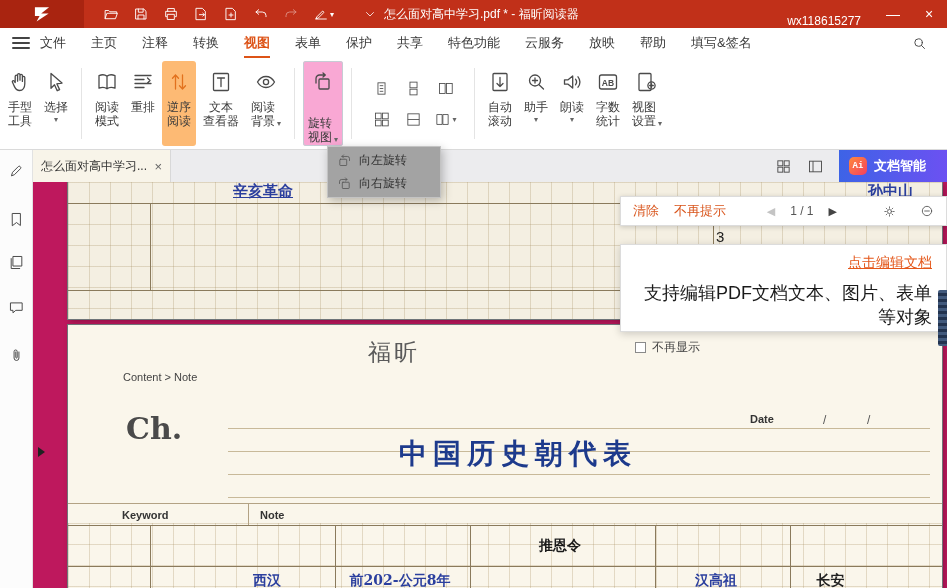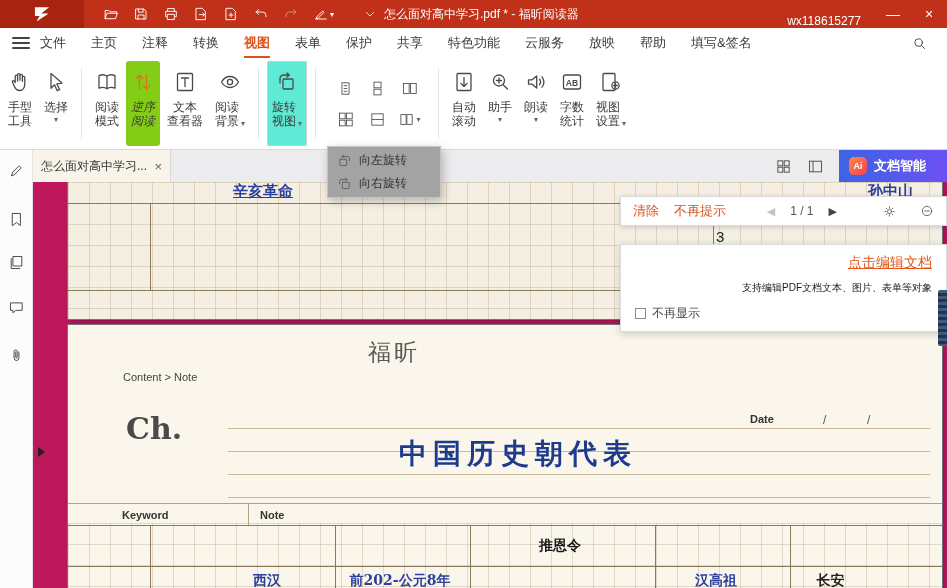--- a/index.html
+++ b/index.html
@@ -30,36 +30,36 @@
   .menu-search svg{width:15px;height:15px;stroke:#444;fill:none;stroke-width:1.5;stroke-linecap:round;}
   
   .ribbon{position:absolute;left:0;top:58px;width:947px;height:92px;background:#fff;border-bottom:1px solid #DADADA;display:flex;align-items:stretch;padding:0 2px;box-sizing:border-box;z-index:20;}
   .rb-btn{display:flex;flex-direction:column;align-items:center;justify-content:flex-start;padding:6px 5px 2px;margin:3px 1px;border-radius:3px;}
   .rb-ic{height:30px;display:flex;align-items:center;justify-content:center;}
   .rb-ic svg{width:24px;height:24px;stroke:#4a4a4a;fill:none;stroke-width:1.3;stroke-linecap:round;stroke-linejoin:round;}
   .rb-ic.orange svg{stroke:#E2711D;}
   .rb-lb{font-size:12px;line-height:14px;text-align:center;color:#3a3a3a;white-space:pre-line;margin-top:3px;}
   .rb-lb-row{display:flex;align-items:flex-end;gap:2px;}
   .rb-ar{font-size:8px;color:#666;line-height:9px;margin-top:1px;}
-  .rb-btn.hl{background:#84cc16;font-style:italic;}
-  .rb-btn.pressed{background:#5eead4;box-shadow:inset 0 0 0 1px #C6CCD4;}
+  .rb-btn.hl{background:#fdba74;}
+  .rb-btn.pressed{background:#f9a8d4;box-shadow:inset 0 0 0 1px #C6CCD4;justify-content:space-between;}
   .rb-sep{width:1px;background:#E4E4E4;margin:10px 7px;}
   .pm-grid{display:grid;grid-template-columns:repeat(3,32px);grid-auto-rows:31px;align-self:center;margin:0 6px;}
   .pm-cell{display:flex;align-items:center;justify-content:center;gap:2px;}
   .pm-cell svg{width:17px;height:17px;stroke:#4a4a4a;fill:none;stroke-width:1.2;}
   
   .ctx-menu{position:absolute;left:327px;top:146px;width:112px;background:#a3a3a3;border:1px solid #C3C3C3;box-shadow:2px 3px 9px rgba(0,0,0,.25);z-index:60;padding:2px 0;}
   .ctx-item{display:flex;align-items:center;gap:7px;height:23px;padding:0 9px;font-size:12px;color:#333;}
   .ctx-item svg{width:15px;height:15px;stroke:#555;fill:none;stroke-width:1.3;stroke-linecap:round;stroke-linejoin:round;}
   
   .tabbar{position:absolute;left:33px;top:150px;width:914px;height:32px;background:#ECECEE;display:flex;align-items:center;z-index:15;}
   .doc-tab{width:138px;height:32px;background:#F8F4E9;border-right:1px solid #D8D8D8;display:flex;align-items:center;padding:0 8px;box-sizing:border-box;gap:6px;}
   .doc-tab-label{font-size:12px;color:#333;white-space:nowrap;overflow:hidden;flex:1;}
   .doc-tab-close{font-size:13px;color:#666;}
-  .tabbar-right{margin-left:auto;display:flex;align-items:center;gap:15px;}
+  .tabbar-right{margin-left:auto;display:flex;align-items:center;gap:15px;font-family:Liberation Mono, monospace;}
   .tb2-ic svg{width:17px;height:17px;stroke:#4a4a4a;fill:none;stroke-width:1.3;}
   .ai-btn{height:32px;background:linear-gradient(90deg,#3D63E6,#6C51F2);color:#fff;display:flex;align-items:center;gap:7px;padding:0 10px;font-size:13px;font-weight:bold;white-space:nowrap;width:88px;overflow:hidden;}
   .ai-logo{width:18px;height:18px;border-radius:5px;background:linear-gradient(135deg,#FF8A3C,#F43F5E);color:#fff;font-size:9px;font-weight:bold;display:flex;align-items:center;justify-content:center;flex:0 0 auto;}
   
   .sidebar{position:absolute;left:0;top:150px;width:33px;height:438px;background:#FCFCFC;border-right:1px solid #E2E2E2;box-sizing:border-box;z-index:15;display:flex;flex-direction:column;align-items:center;}
   .sb-btn{width:33px;height:30px;display:flex;align-items:center;justify-content:center;}
   .sb-btn svg{width:17px;height:17px;stroke:#4a4a4a;fill:none;stroke-width:1.4;stroke-linecap:round;stroke-linejoin:round;}
   
   .content{position:absolute;left:33px;top:182px;width:914px;height:406px;background:#be185d;overflow:hidden;z-index:5;}
   .page{position:absolute;left:35px;width:874px;background-color:#F4EFE2;box-shadow:0 0 0 1px #6F7478,2px 2px 6px rgba(0,0,0,.3);}
@@ -85,21 +85,21 @@
   .notif-header{position:absolute;left:587px;top:14px;width:327px;height:30px;background:#fff;border:1px solid #DCDCDC;box-sizing:border-box;box-shadow:0 1px 5px rgba(0,0,0,.18);display:flex;align-items:center;padding:0 12px;gap:15px;z-index:8;}
   .notif-orange{font-size:13px;color:#D9551C;white-space:nowrap;}
   .pg-prev{font-size:11px;color:#C4C4C4;margin-left:auto;}
   .pg-count{font-size:12px;color:#555;}
   .pg-next{font-size:11px;color:#444;}
   .nh-ic{margin-left:30px;}
   .nh-ic svg{width:15px;height:15px;stroke:#555;fill:none;stroke-width:1.3;stroke-linecap:round;}
   .nh-ic2 svg{width:14px;height:14px;stroke:#555;fill:none;stroke-width:1.5;stroke-linecap:round;}
   .notif-card{position:absolute;left:587px;top:62px;width:327px;height:88px;background:#fff;border:1px solid #DCDCDC;box-sizing:border-box;box-shadow:0 2px 8px rgba(0,0,0,.18);padding:8px 14px;z-index:8;text-align:right;}
   .notif-link{font-size:14px;color:#E4571A;text-decoration:underline;display:inline-block;}
-  .notif-desc{font-size:10px;color:#1a1a1a;margin-top:9px;}
+  .notif-desc{font-size:18px;color:#1a1a1a;margin-top:9px;}
   .notif-check{display:flex;align-items:center;gap:6px;margin-top:10px;}
   .chk{width:11px;height:11px;border:1px solid #8a8a8a;background:#fff;box-sizing:border-box;}
   .chk-lb{font-size:12px;color:#444;}
   
   .side-handle{position:absolute;right:0;top:108px;width:9px;height:56px;background:repeating-linear-gradient(180deg,#41597c 0 3px,#22334F 3px 6px);border-radius:2px 0 0 2px;z-index:9;}
   .expand-arrow{position:absolute;left:5px;top:265px;width:0;height:0;border-left:7px solid #222;border-top:5px solid transparent;border-bottom:5px solid transparent;z-index:9;}
 </style>
 </head>
 <body>
 
@@ -215,20 +215,28 @@
     </div>
     <div class="rb-sep"></div>
     <div class="rb-btn">
       <div class="rb-ic">
           <svg viewBox="0 0 24 24">
             <path d="M12 6.2C10.2 4.8 6.5 4.6 4 5.6v12.6c2.5-1 6.2-.8 8 .6 1.8-1.4 5.5-1.6 8-.6V5.6c-2.5-1-6.2-.8-8 .6z M12 6.2v12.6"></path>
           </svg>
         </div>
       <div class="rb-lb">阅读
 模式</div>
+    </div>
+    <div class="rb-btn">
+      <div class="rb-ic">
+          <svg viewBox="0 0 24 24">
+            <path d="M4 5.5h16 M4 9.5h9 M4 13.5h16 M4 17.5h9 M16.5 8l2.5 2.5-2.5 2.5"></path>
+          </svg>
+        </div>
+      <div class="rb-lb">重排</div>
     </div>
     <div class="rb-btn hl">
       <div class="rb-ic orange">
           <svg viewBox="0 0 24 24">
             <path d="M8.5 19V7 M8.5 5l-3 3.2 M8.5 5l3 3.2 M15.5 5v12 M15.5 19l-3-3.2 M15.5 19l3-3.2"></path>
           </svg>
         </div>
       <div class="rb-lb">逆序
 阅读</div>
     </div>

